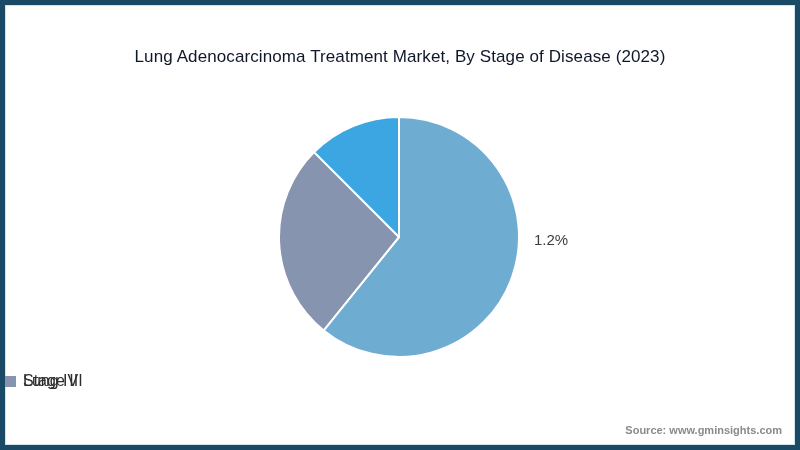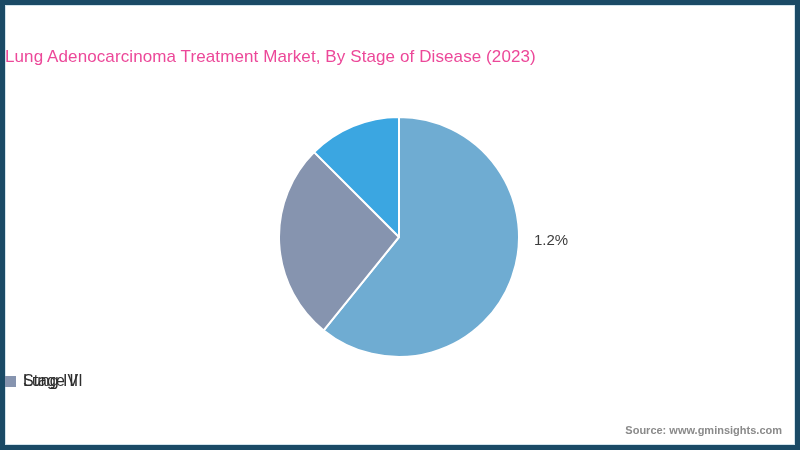--- a/index.html
+++ b/index.html
@@ -12,23 +12,23 @@
     border: 5px solid #1A4A66;
     box-shadow: inset 0 0 0 1px rgba(178, 208, 224, 0.6);
     font-family: "Liberation Sans", sans-serif;
     overflow: hidden;
   }
   .chart-title {
     position: absolute;
     top: 42px;
     left: 0;
     width: 100%;
-    text-align: left;
+    text-align: center;
     font-size: 17px;
-    color: #ec4899;
+    color: #0f172a;
     letter-spacing: 0.1px;
   }
   .pie-wrap {
     position: absolute;
     left: 272px;
     top: 110px;
     width: 244px;
     height: 244px;
   }
   .pie-wrap svg { display: block; width: 244px; height: 244px; }

